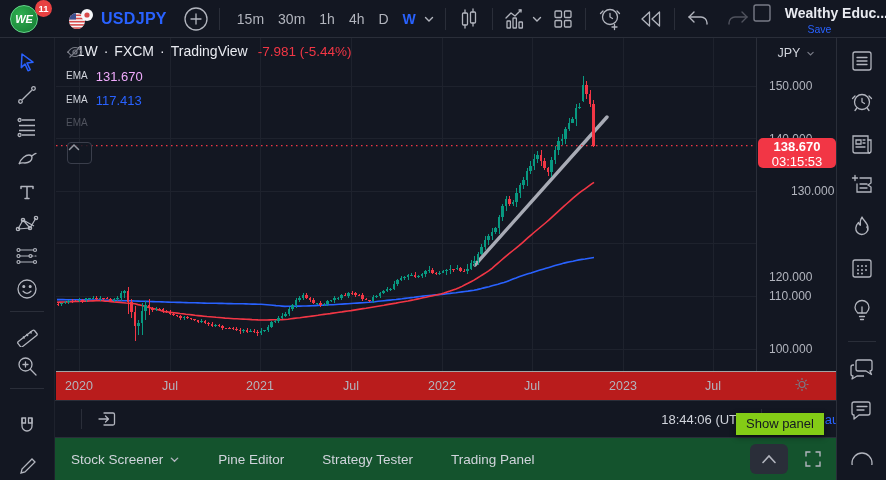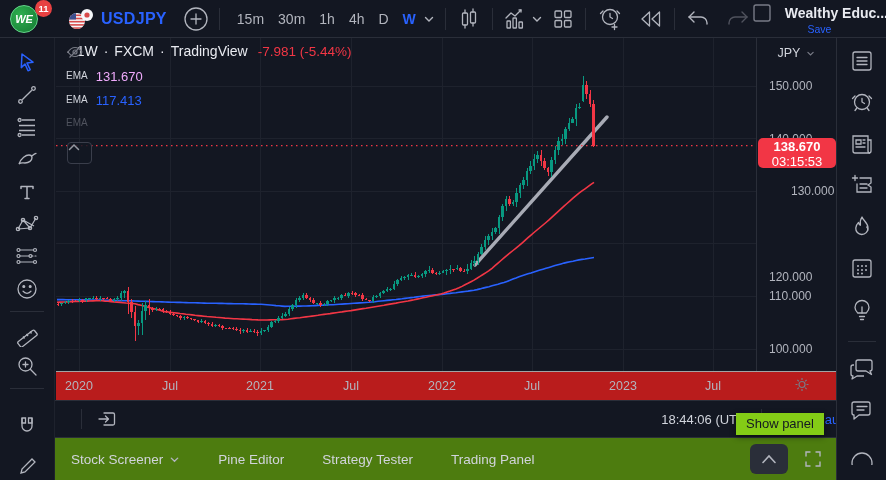--- a/index.html
+++ b/index.html
@@ -63,21 +63,21 @@
 
   
   .range-bar{position:absolute;left:55px;top:400px;width:831px;height:37px;border-top:1px solid #2a2e39;background:#131722;display:flex;align-items:center;padding:0 36px 0 16px;z-index:6}
   .range-btn{padding:0 8px;font-size:13px;color:#b2b5be;height:26px}
   .rb-sep{width:1px;height:20px;background:#2a2e39;margin:0 10px}
   .rb-clock{margin-left:auto;font-size:13px;color:#d1d4dc}
   .scale-opts{display:flex;align-items:center;gap:12px;font-size:13px;color:#b2b5be}
   .scale-auto{color:#2962ff}
 
   
-  .bottom-panel{position:absolute;left:55px;top:437px;width:781px;height:43px;border-top:1px solid #2a2e39;background:#4d7c0f;display:flex;align-items:center;padding:0 8px 0 16px;z-index:6}
+  .bottom-panel{position:absolute;left:55px;top:437px;width:781px;height:43px;border-top:1px solid #2a2e39;background:#14532d;display:flex;align-items:center;padding:0 8px 0 16px;z-index:6}
   .bp-tab{display:flex;align-items:center;gap:6px;font-size:13.5px;color:#d1d4dc;margin-right:38px;white-space:nowrap}
   .bp-right{margin-left:auto;display:flex;align-items:center;gap:10px}
   .panel-toggle{width:38px;height:30px;border-radius:6px;background:#2a2e39;display:flex;align-items:center;justify-content:center}
 
   
   .tooltip{position:absolute;left:736px;top:413px;background:#84cc16;color:#131722;font-size:13px;padding:3px 10px 4px;border-radius:0;z-index:50;box-shadow:0 2px 6px rgba(0,0,0,.45);white-space:nowrap}
 </style>
 </head>
 <body>
 

